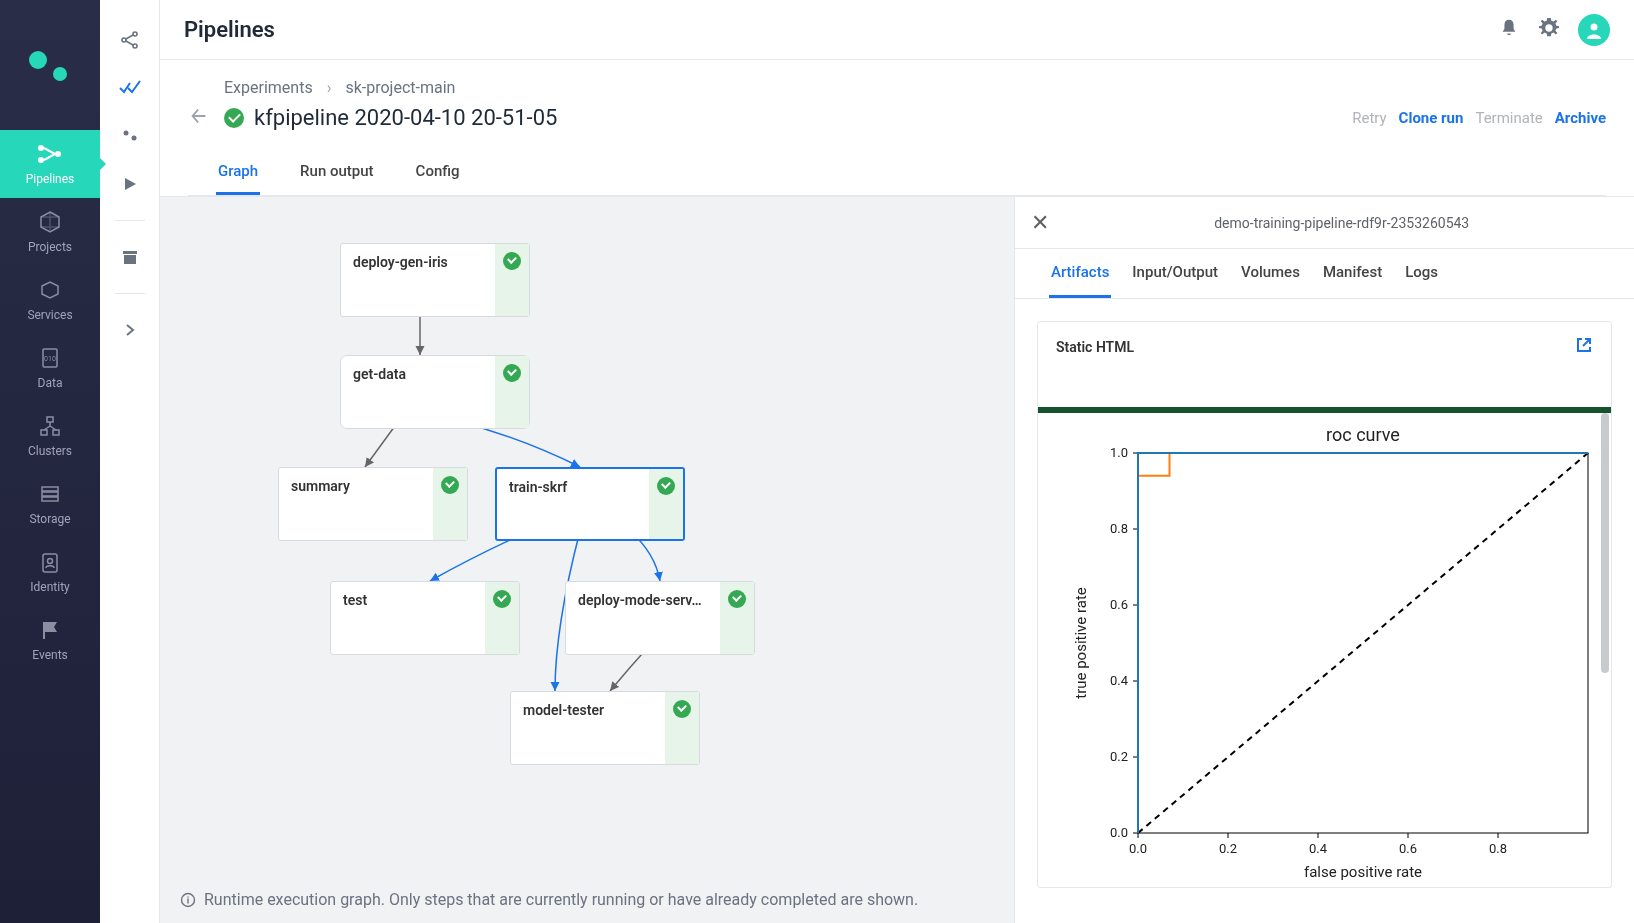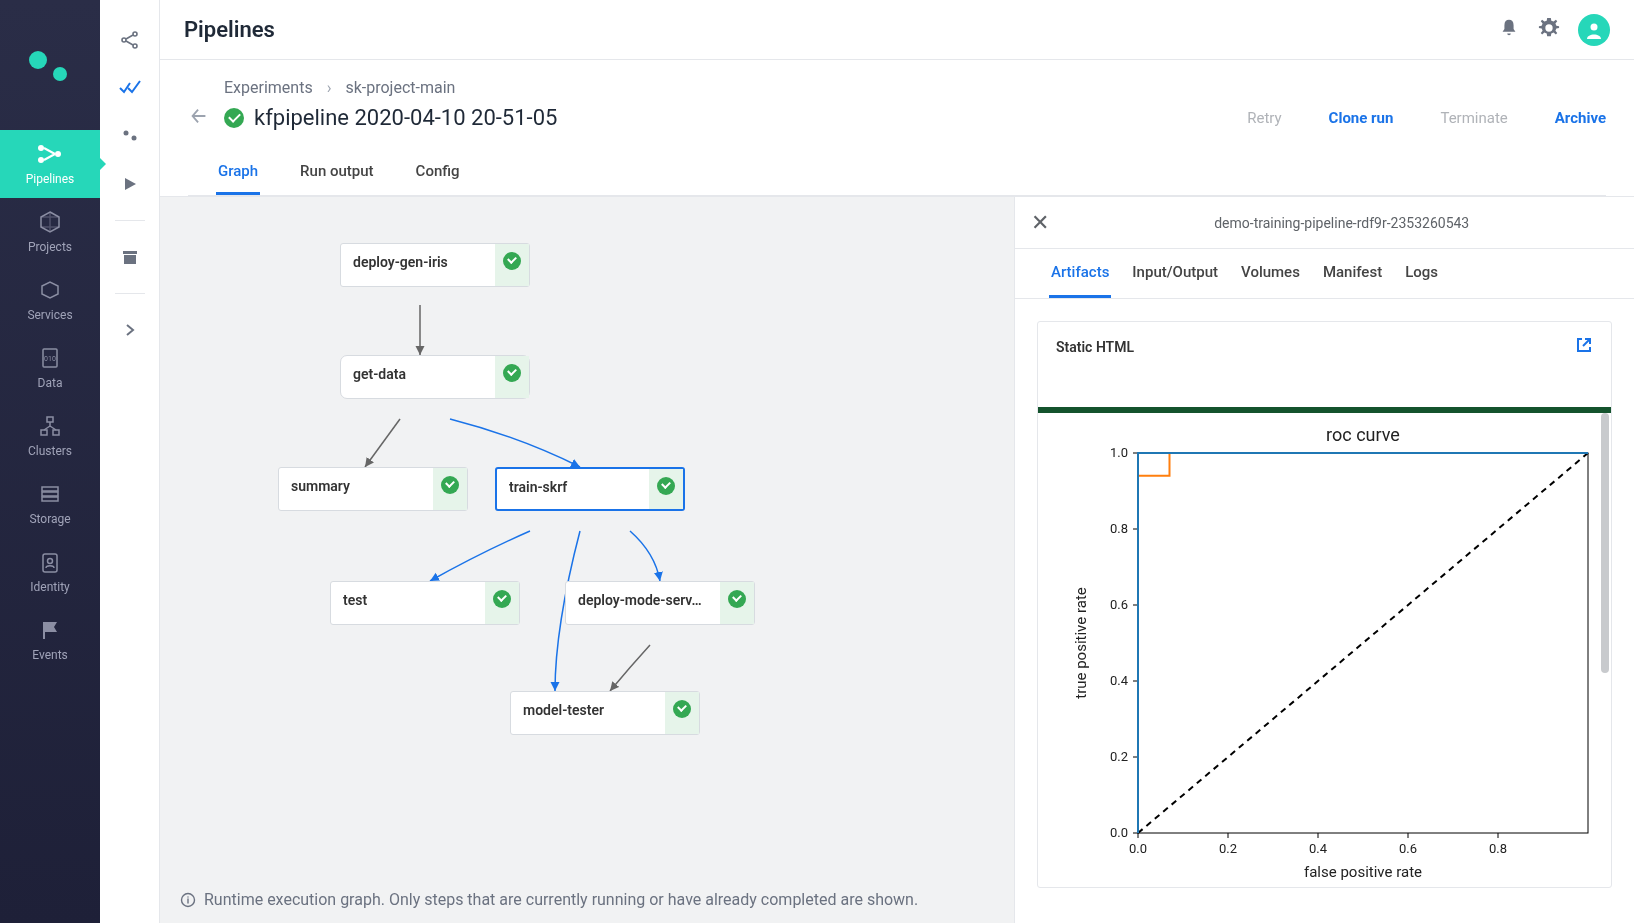--- a/index.html
+++ b/index.html
@@ -35,36 +35,36 @@
 
 .header-area { padding:18px 28px 0 28px; border-bottom:1px solid #e5e7eb; }
 .crumbs { font-size:16px; color:#6b7280; margin-left:36px; margin-bottom:8px;}
 .crumbs .sep { margin:0 10px; color:#9ca3af;}
 .title-row { display:flex; align-items:center; justify-content:space-between;}
 .title-left { display:flex; align-items:center; gap:14px;}
 .back-btn { color:#9ca3af; cursor:pointer; }
 .run-title { font-size:22px; font-weight:400; color:#1f2937; display:flex; align-items:center; gap:10px;}
 .status-ok { width:20px; height:20px; border-radius:50%; background:#34a853; display:inline-flex; align-items:center; justify-content:center;}
 .status-ok::after { content:""; width:9px; height:5px; border-left:2px solid #fff; border-bottom:2px solid #fff; transform:rotate(-45deg); margin-top:-2px;}
-.actions { display:flex; gap:47px; font-size:15px;}
+.actions { display:flex; gap:12px; font-size:15px;}
 .actions .disabled { color:#b0b3b8; cursor:default;}
 .actions .link { color:#1a73e8; font-weight:700; cursor:pointer;}
 
 
 .tabs { display:flex; gap:38px; padding:0 28px; margin-top:12px; border-bottom:1px solid #e5e7eb;}
 .tab { padding:12px 2px; font-size:15px; color:#444; cursor:pointer; border-bottom:3px solid transparent; font-weight:500;}
 .tab.active { color:#1a73e8; border-bottom-color:#1a73e8;}
 
 
 .content { flex:1; display:flex; min-height:0;}
 .graph-area { flex:1; background:#f1f2f3; position:relative; overflow:hidden;}
 .runtime-note { position:absolute; bottom:14px; left:20px; color:#6b7280; font-size:16px; display:flex; align-items:center; gap:8px;}
 
 
-.node { position:absolute; width:190px; height:44px; background:#fff; border:1px solid #d7dbe0; border-radius:3px; display:flex; }
+.node { position:absolute; width:190px; height:74px; background:#fff; border:1px solid #d7dbe0; border-radius:3px; display:flex; }
 .node.selected { border:2px solid #1a73e8; }
 .node-label { flex:1; padding:10px 12px; font-size:14px; font-weight:600; color:#333; white-space:nowrap; overflow:hidden; text-overflow:ellipsis;}
 .node-status { width:34px; background:#e6f4ea; display:flex; align-items:flex-start; justify-content:center; padding-top:8px;}
 .node-status .tick { width:18px; height:18px; border-radius:50%; background:#34a853; position:relative;}
 .node-status .tick::after { content:""; position:absolute; left:5px; top:4px; width:6px; height:4px; border-left:2px solid #fff; border-bottom:2px solid #fff; transform:rotate(-45deg);}
 
 
 .edges { position:absolute; inset:0; pointer-events:none;}
 
 

